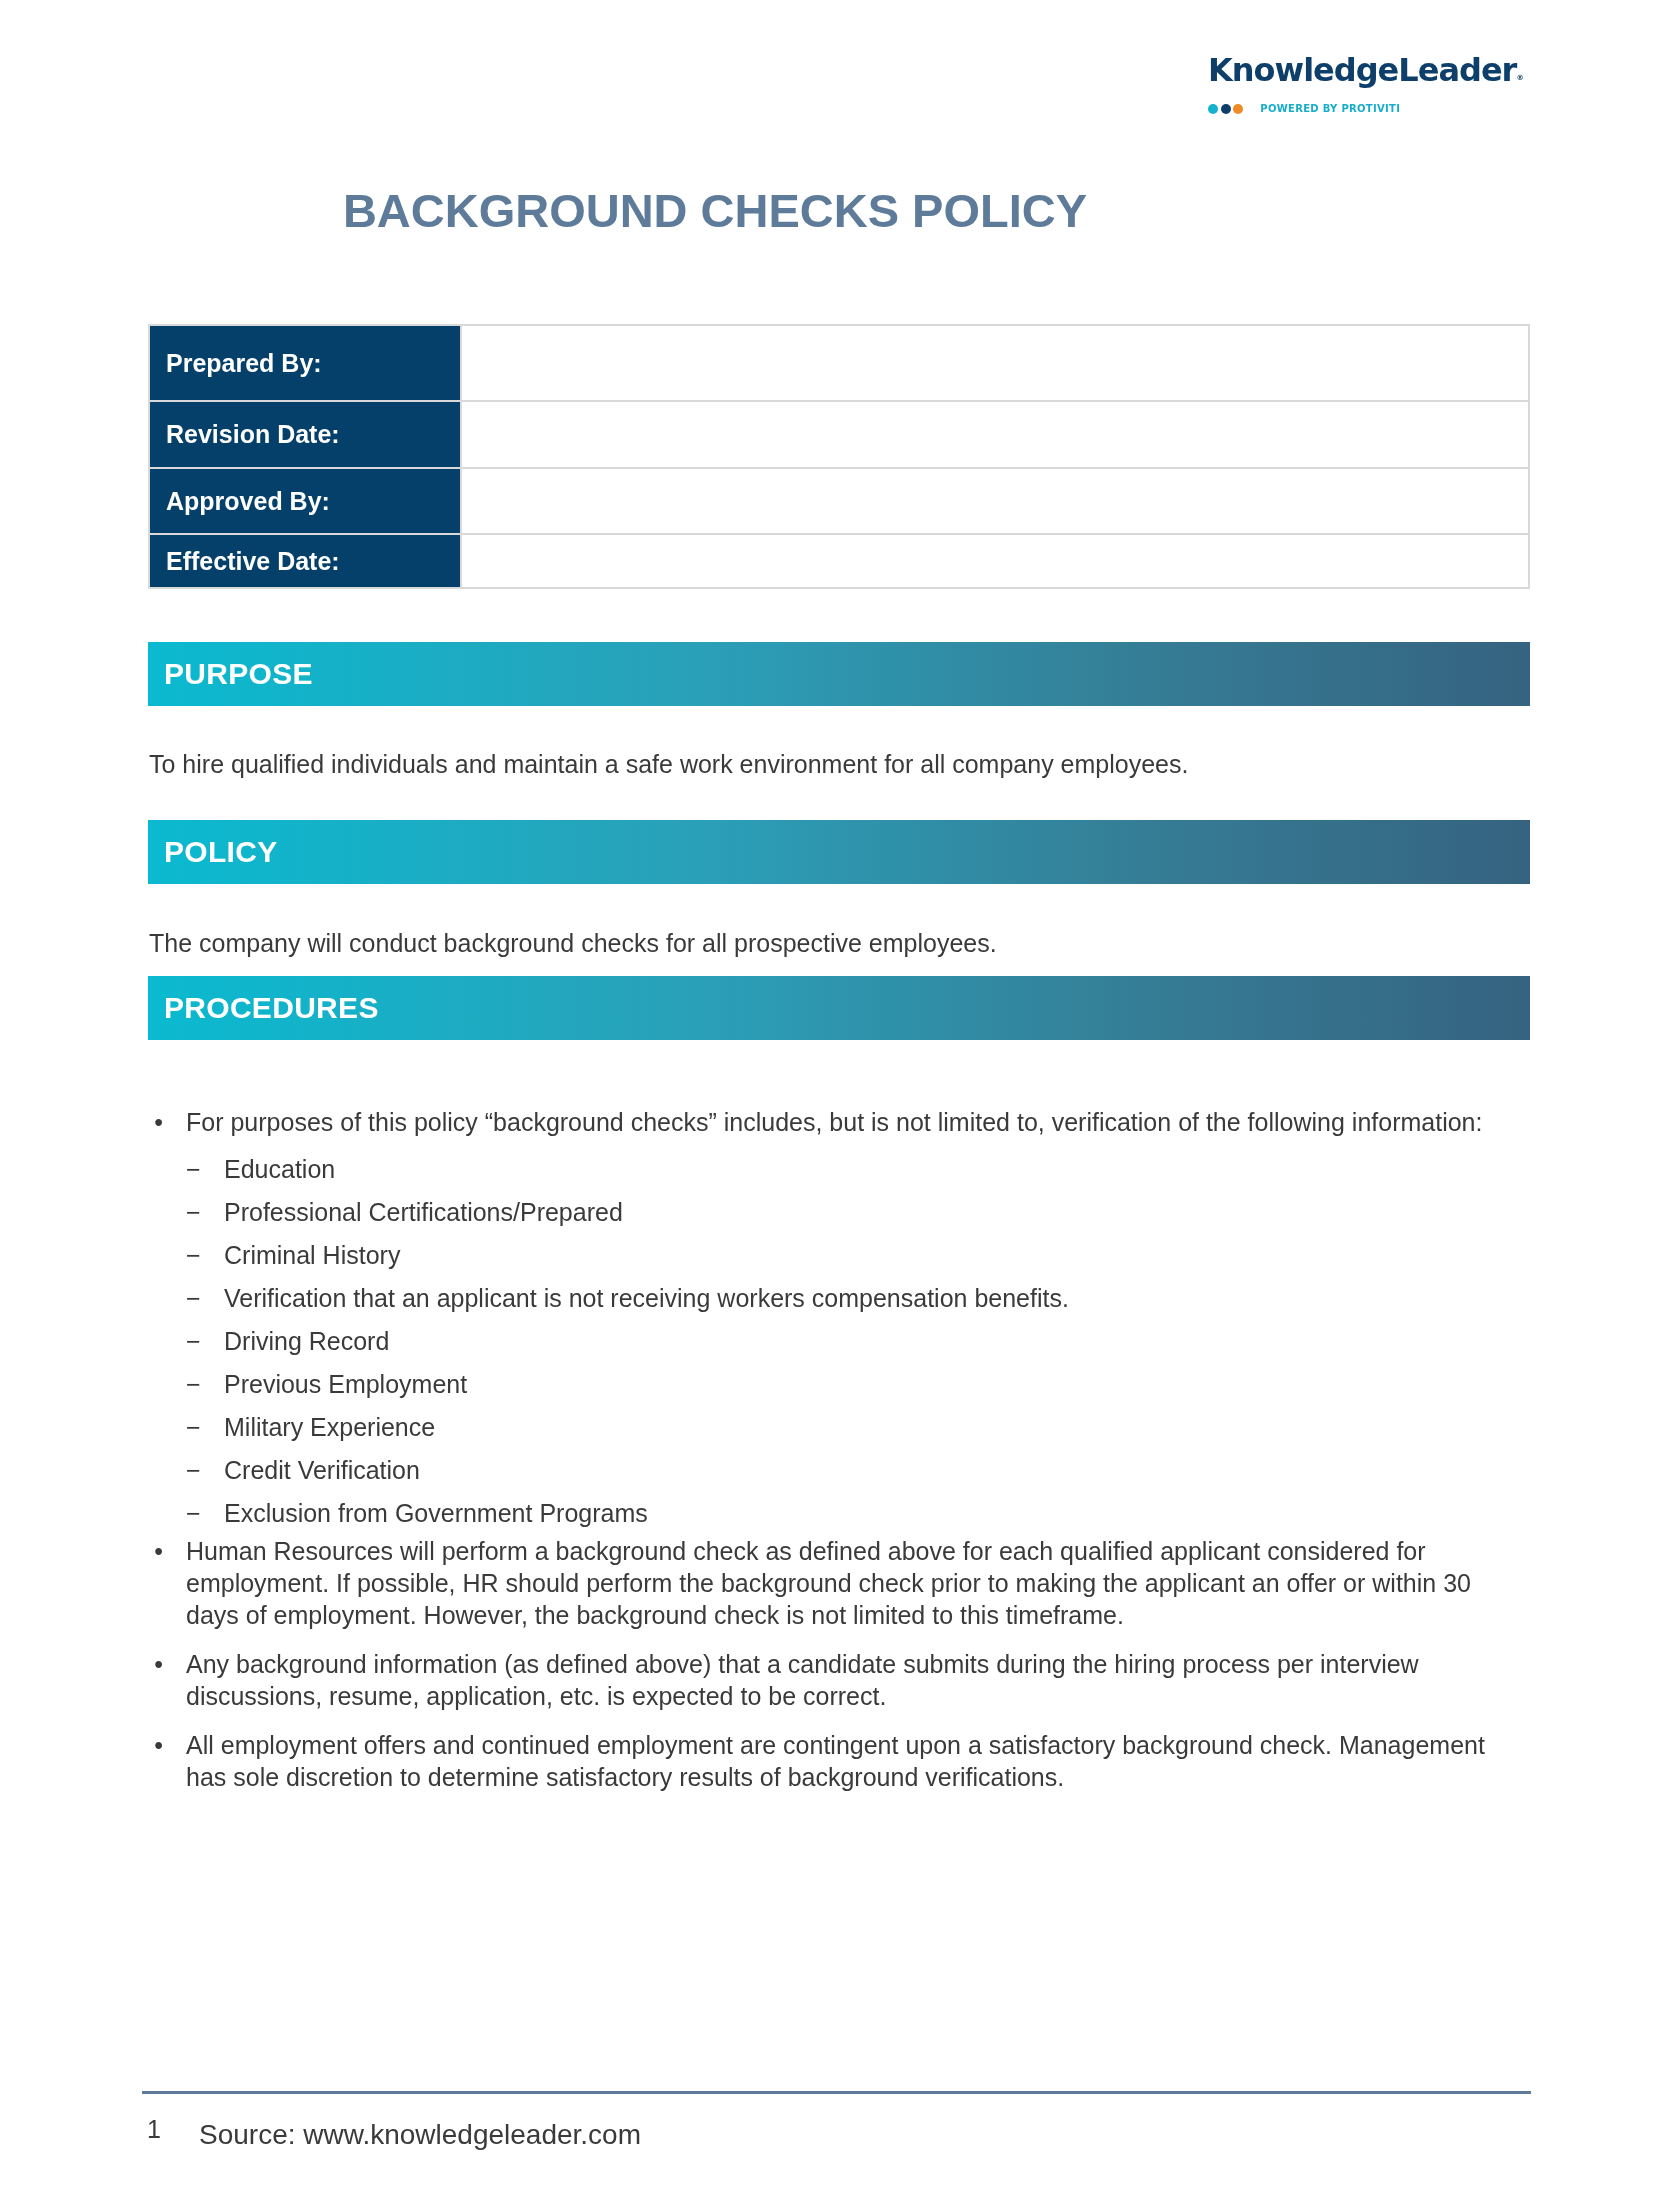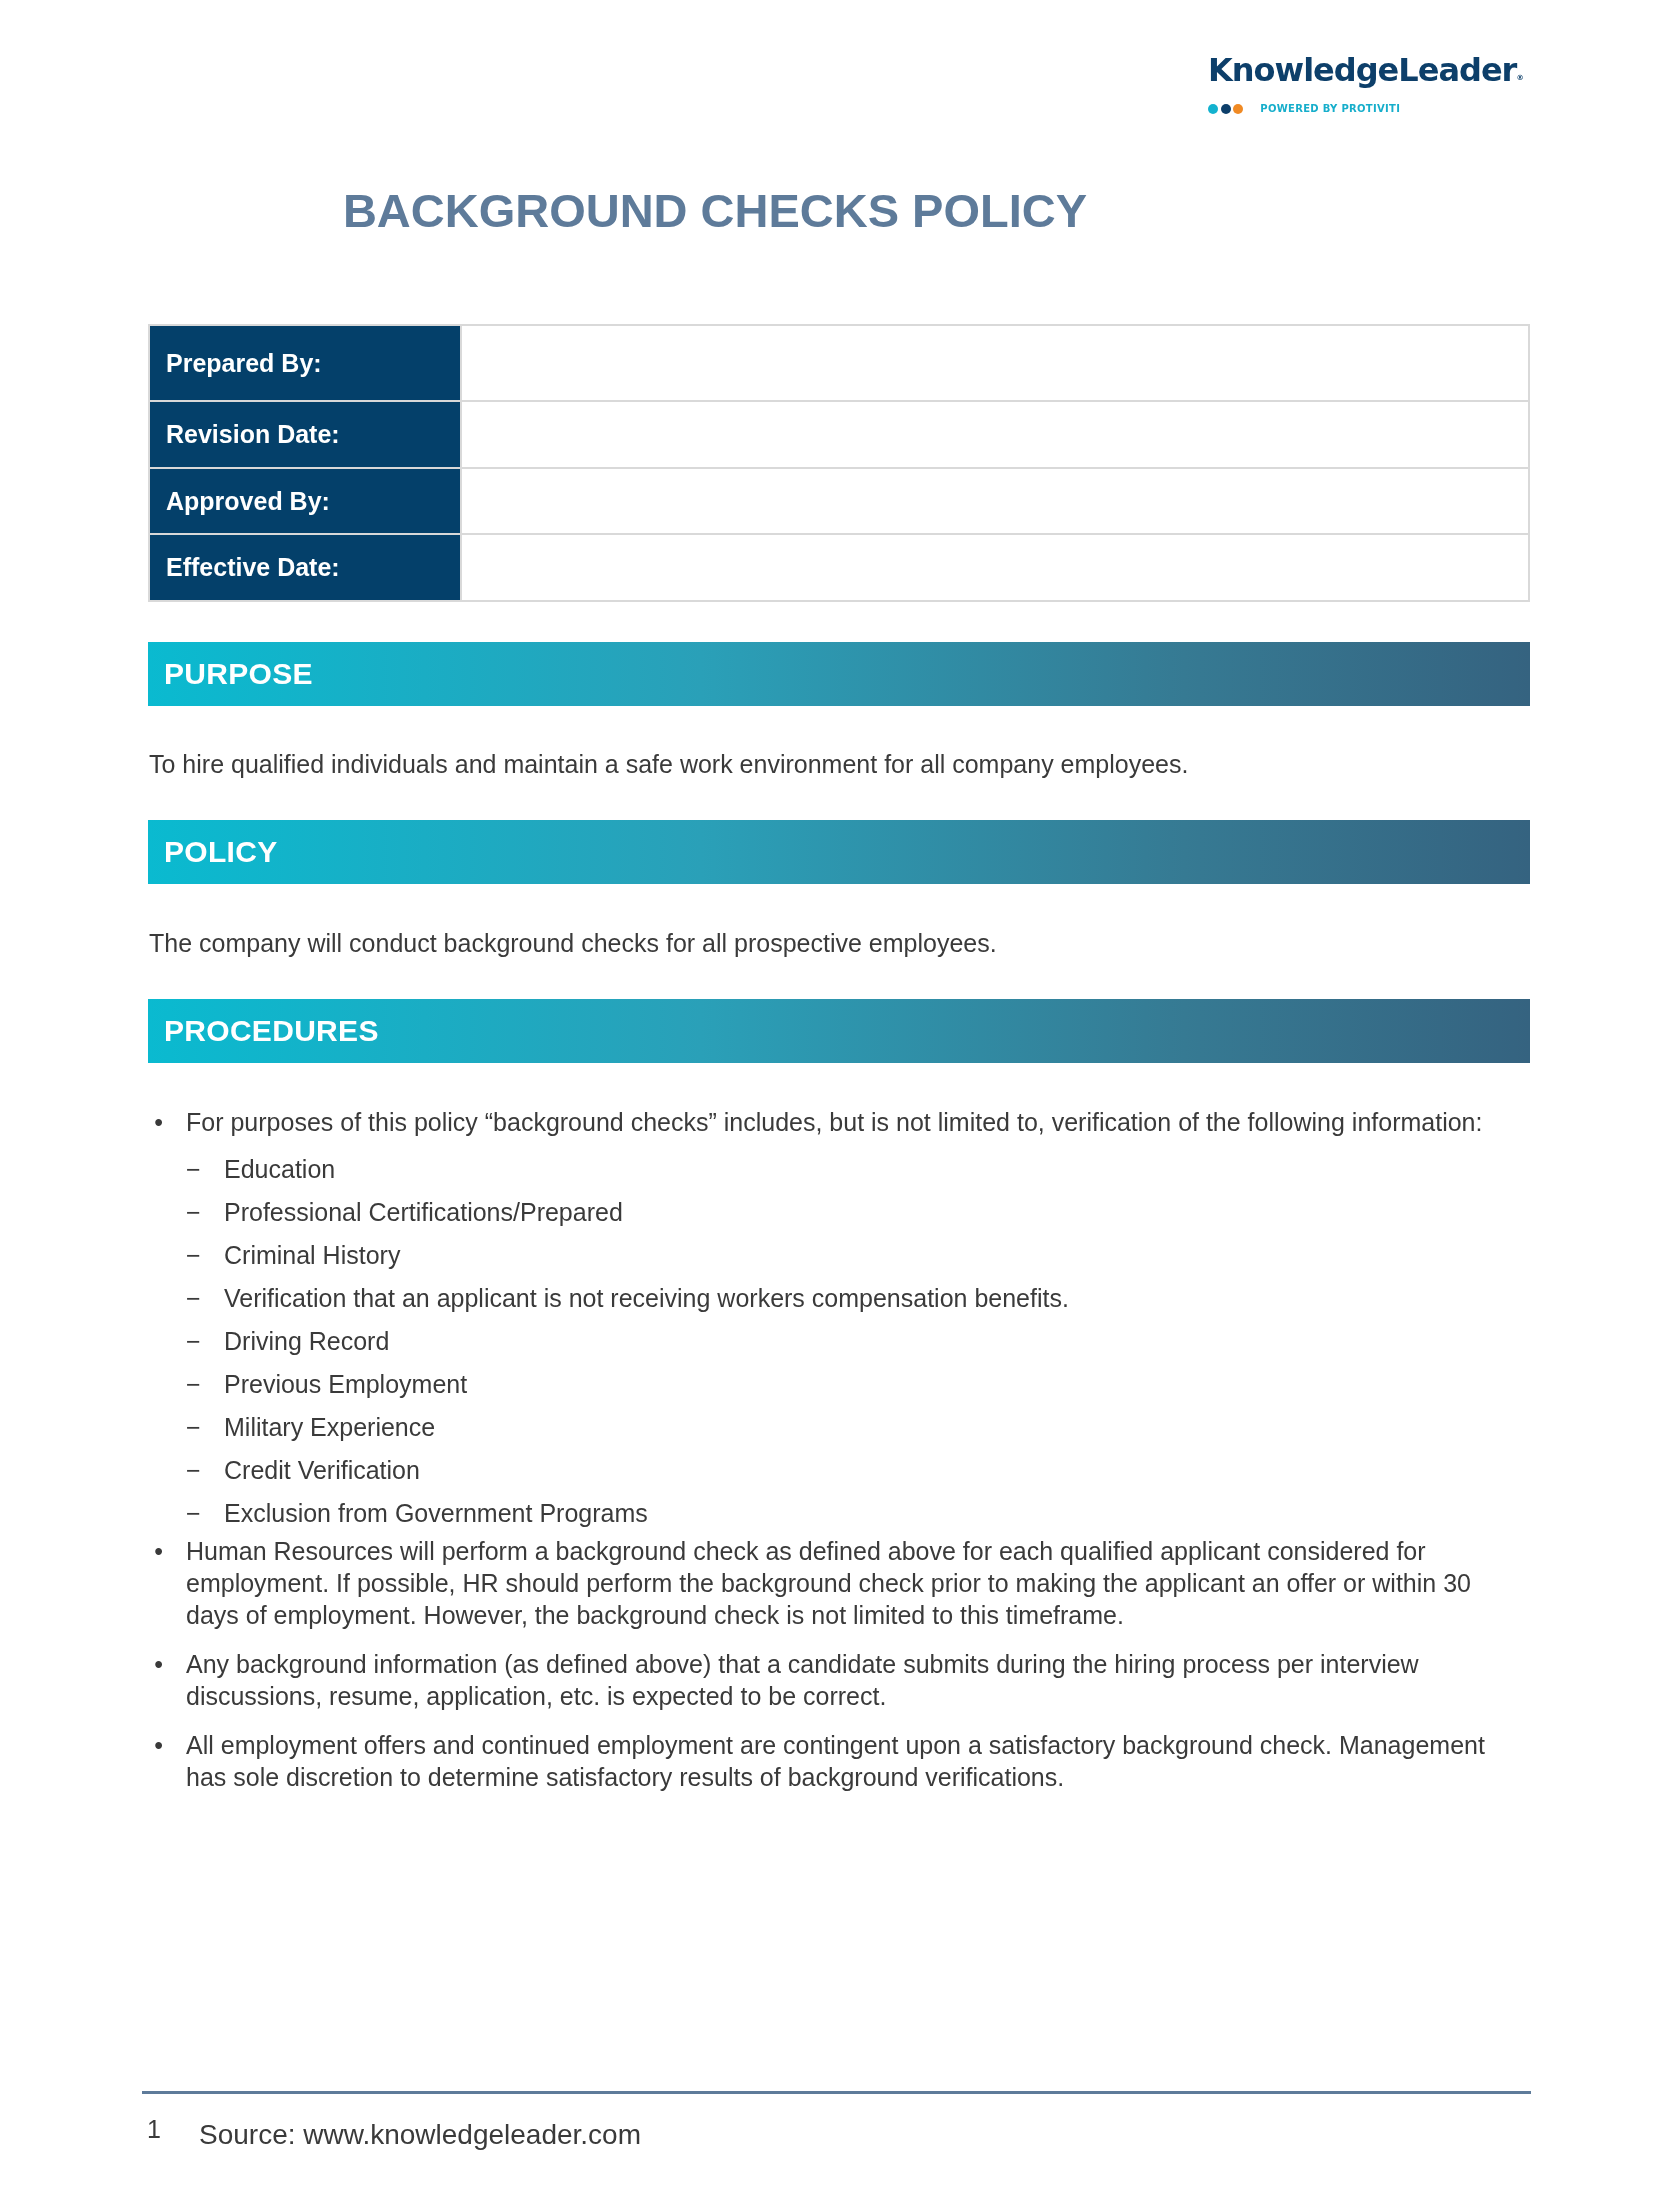--- a/index.html
+++ b/index.html
@@ -73,34 +73,34 @@
     <td class="meta-value"></td>
   </tr>
   <tr style="height:67px">
     <td class="meta-label">Revision Date:</td>
     <td class="meta-value"></td>
   </tr>
   <tr style="height:66px">
     <td class="meta-label">Approved By:</td>
     <td class="meta-value"></td>
   </tr>
-  <tr style="height:67px">
+  <tr style="height:54px">
     <td class="meta-label">Effective Date:</td>
     <td class="meta-value"></td>
   </tr>
 </tbody>
   </table>
 
 <div class="abs banner" style="top:642px">PURPOSE</div>
 <div class="abs para" style="top:750px">To hire qualified individuals and maintain a safe work environment for all company employees.</div>
 
 <div class="abs banner" style="top:820px">POLICY</div>
 <div class="abs para" style="top:929px">The company will conduct background checks for all prospective employees.</div>
 
-<div class="abs banner" style="top:999px">PROCEDURES</div>
+<div class="abs banner" style="top:976px">PROCEDURES</div>
 
 <div class="abs proc">
   <div class="bullet-item first">
     <span class="mark">•</span>
     <span style="display:block;width:1310px">For purposes of this policy “background checks” includes, but is not limited to, verification of the following information:</span>
   </div>
   <div class="sub-list">
     <div class="sub-item"><span class="dash">−</span><span>Education</span></div>
     <div class="sub-item"><span class="dash">−</span><span>Professional Certifications/Prepared</span></div>
     <div class="sub-item"><span class="dash">−</span><span>Criminal History</span></div>

